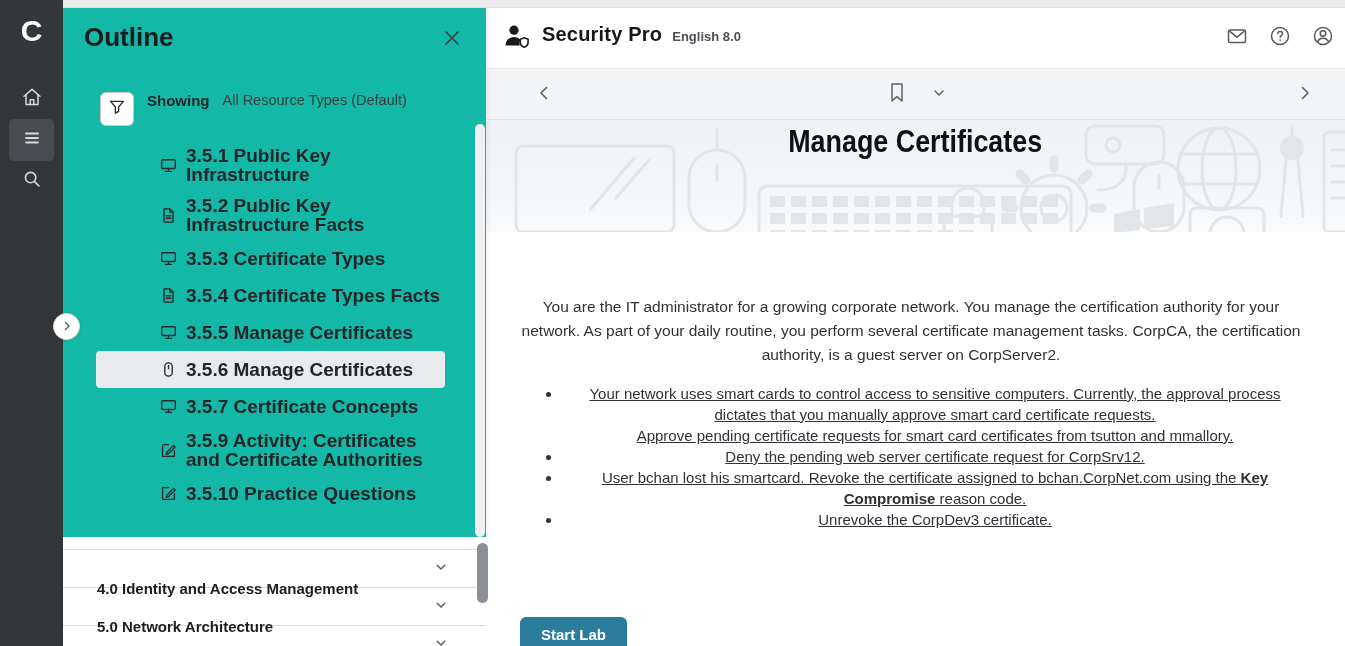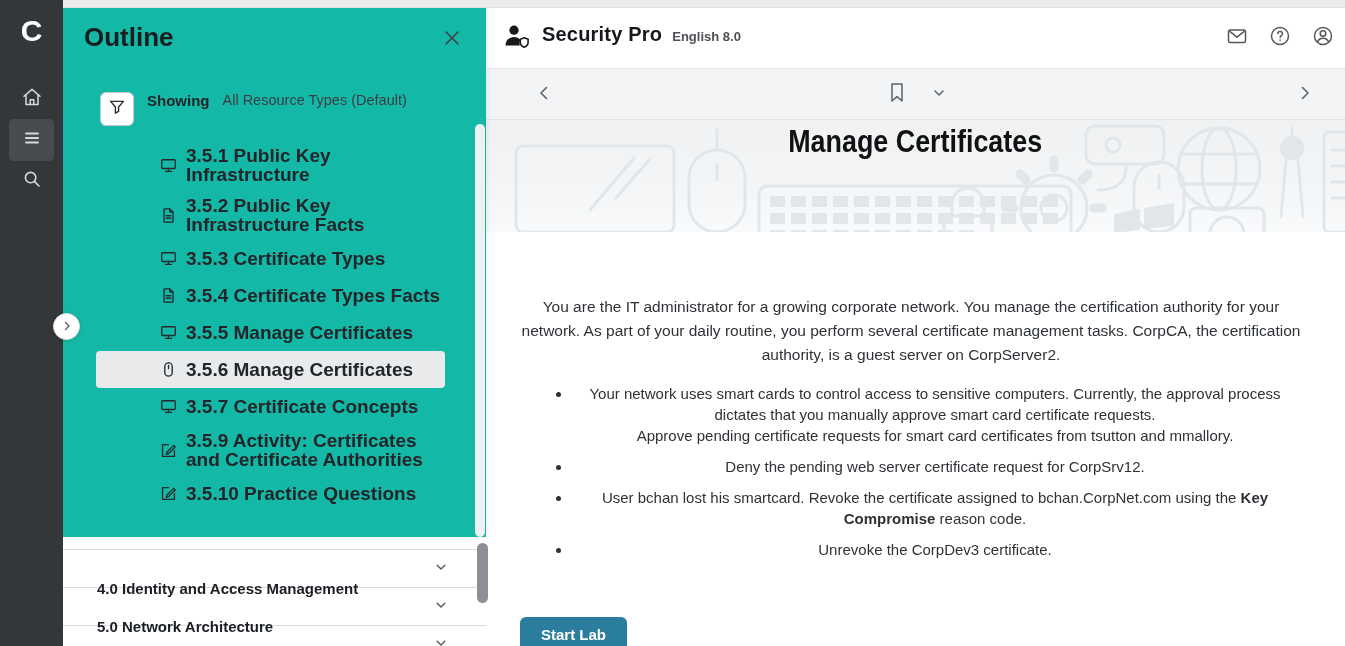--- a/index.html
+++ b/index.html
@@ -83,21 +83,21 @@
             background:linear-gradient(#eff1f2, #f4f6f7 70%, #f9fafb); }
   .banner .wm { position:absolute; left:0; top:0; }
   .banner h1 { position:absolute; left:0; top:3px; width:100%; text-align:center;
                font-size:32px; font-weight:700; color:#0f1113; }
   .banner h1 span { display:inline-block; transform:scaleX(.84); transform-origin:center; white-space:nowrap; }
 
   .content { position:absolute; left:32px; top:295px; width:786px; color:#2e3236; font-size:15.5px;
              line-height:24px;text-align:center; }
   .content p.lead { margin-bottom:16px; }
   .tasks { margin:14px 0 0 44px; list-style:disc; }
-  .tasks li { padding-left:4px; font-size:15px; line-height:21px; margin:10px; color:#2e3236; }
+  .tasks li { padding-left:4px; font-size:15px; line-height:21px; margin:0; color:#2e3236;text-decoration:underline; }
   .tasks li .t-line { display:block; }
   .tasks b { font-weight:700; }
 
   .start-btn { position:absolute; left:34px; top:617px; background:#2b7d9d; color:#fff; border:none;
                border-radius:6px; font-family:"Liberation Sans",sans-serif; font-size:15px;
                font-weight:700; padding:9px 21px; cursor:pointer; }
 </style>
 </head>
 <body>
 

